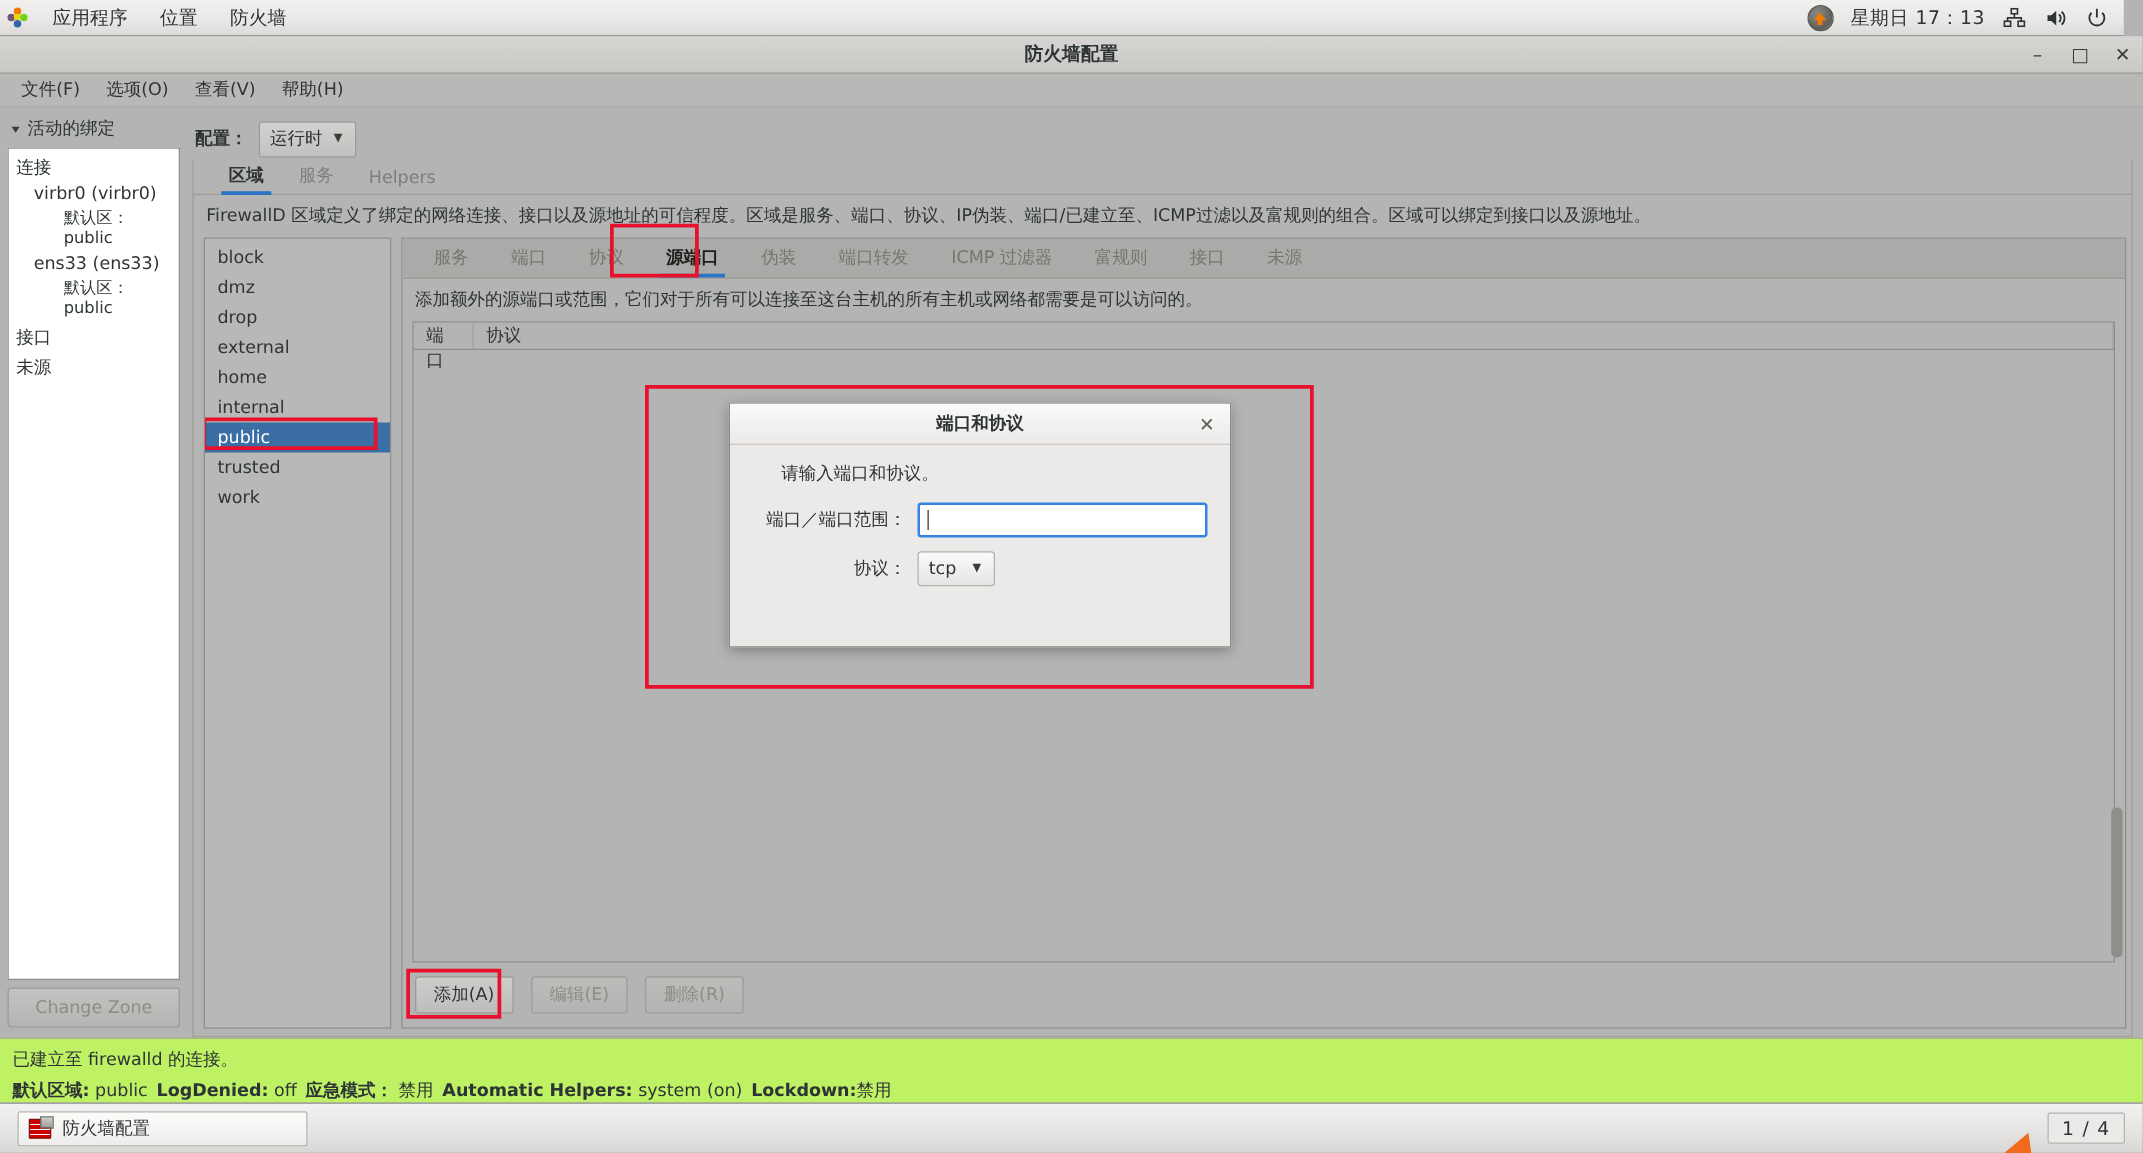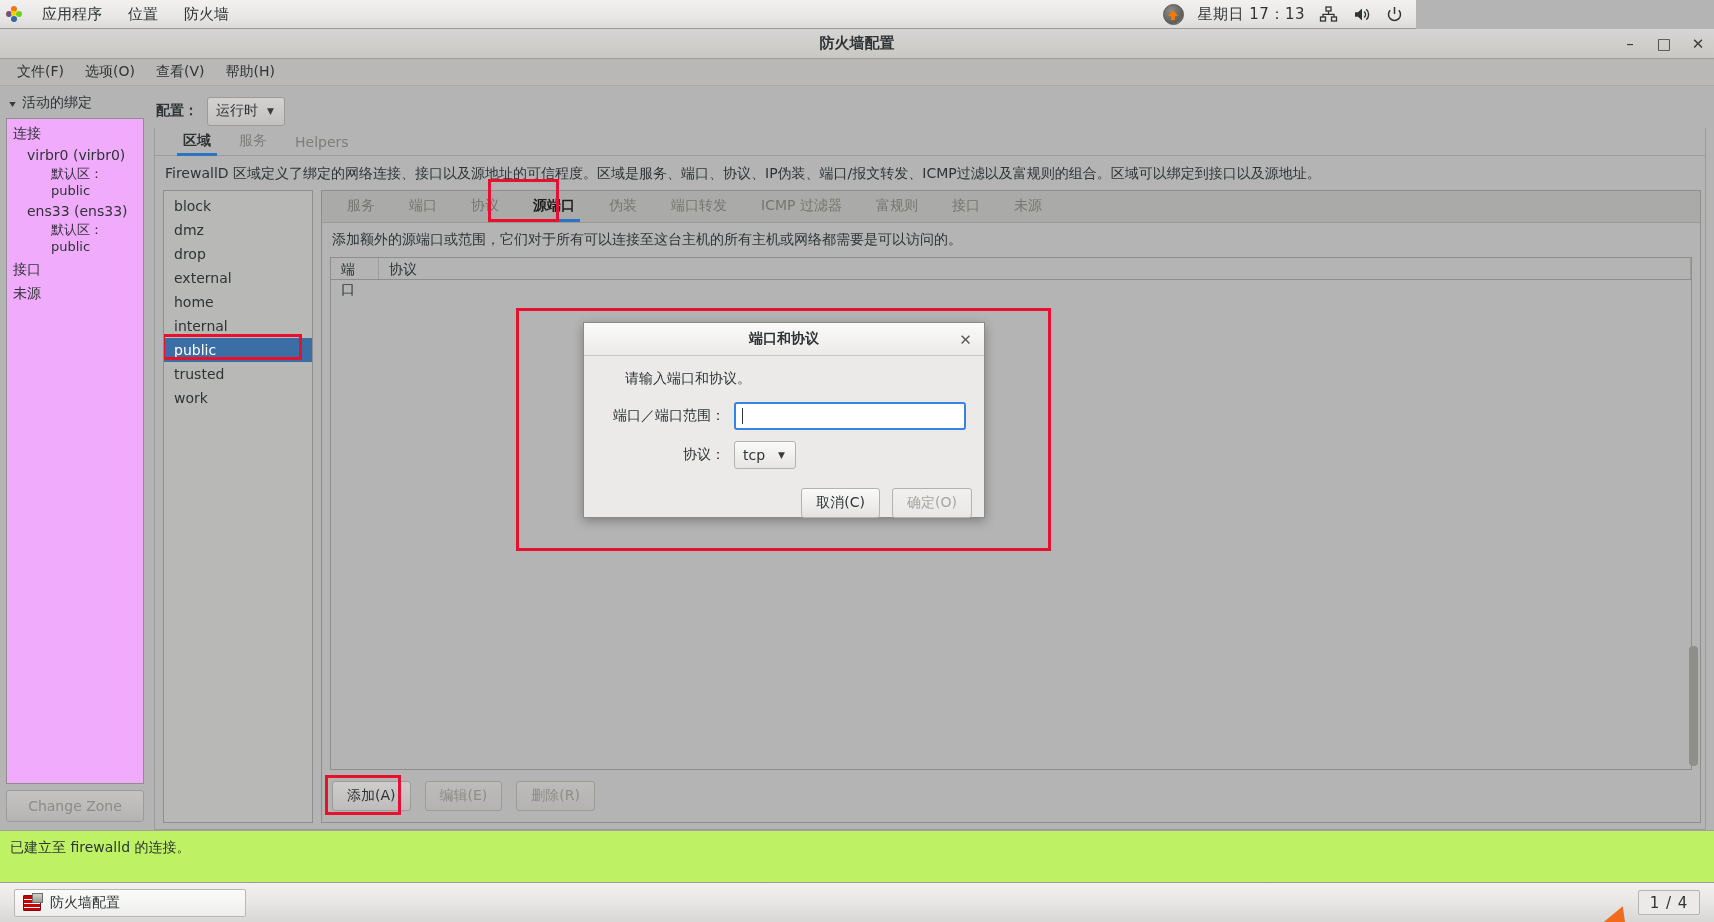--- a/index.html
+++ b/index.html
@@ -7,21 +7,21 @@
     width: 1714px; height: 922px;
     font-family: "DejaVu Sans", "Liberation Sans", sans-serif;
     font-size: 14px;
     background: #b4b4b4;
     overflow: hidden;
     -webkit-font-smoothing: antialiased;
   }
 
   
   #top-panel {
-    position: absolute; top: 0; left: 0; width: 1416px; height: 29px;
+    position: absolute; top: 0; left: 0; width: 1699px; height: 29px;
     background: linear-gradient(to bottom, #f2f1f0 0%, #e8e7e6 60%, #dcdbda 100%);
     border-bottom: 1px solid #9a9a97;
     display: flex; 
     font-size: 15px; color: #2e3436;
   }
   .panel-menu { padding: 0 13px; height: 29px; line-height: 29px; cursor: default; }
   .panel-left { display: flex; align-items: center; padding-left: 6px; }
   .apps-icon {
     width: 16px; height: 16px; margin-right: 7px; position: relative; flex: none;
   }
@@ -83,21 +83,21 @@
   
   #sidebar {
     width: 150px; flex: none; display: flex; flex-direction: column;
     padding: 8px 6px 8px 6px; gap: 6px;
     background: #b4b4b4;
   }
   .expander { display: flex; align-items: center; gap: 7px; font-size: 14px; color: #2e3436; padding-left: 4px;}
   .expander .chev { font-size: 10px; color: #3b3b38; transform: scaleX(1.3); }
   #bindings-list {
     flex: 1; min-height: 0;
-    background: #f0abfc;
+    background: #ffffff;
     border: 1px solid #8e8e8a;
     padding: 4px 2px 4px 6px;
     overflow: hidden;
     font-size: 14px; color: #2e3436;
   }
   .bind-group { margin-bottom: 2px; }
   .bind-group > .g-label { padding: 2px 0; }
   .bind-item { padding-left: 14px; }
   .bind-item .name { padding: 2px 0; }
   .bind-item .sub { padding: 0 0 3px 0; font-size: 13px; margin-left: 24px; }
@@ -449,21 +449,21 @@
         </span>
       </div>
 
       <div id="notebook">
         <div class="tabstrip">
           <span class="tab active">区域</span>
           <span class="tab">服务</span>
           <span class="tab">Helpers</span>
         </div>
 
-        <div id="zone-desc">FirewallD 区域定义了绑定的网络连接、接口以及源地址的可信程度。区域是服务、端口、协议、IP伪装、端口/报文转发、ICMP过滤以及富规则的组合。区域可以绑定到接口以及源地址。</div>
+        <div id="zone-desc">FirewallD 区域定义了绑定的网络连接、接口以及源地址的可信程度。区域是服务、端口、协议、IP伪装、端口/已建立至、ICMP过滤以及富规则的组合。区域可以绑定到接口以及源地址。</div>
 
         <div id="zone-split">
 
           <div id="zone-list">
             <div class="zone-row">block</div>
             <div class="zone-row">dmz</div>
             <div class="zone-row">drop</div>
             <div class="zone-row">external</div>
             <div class="zone-row">home</div>
             <div class="zone-row">internal</div>
@@ -507,20 +507,27 @@
             <div id="right-scroll"></div>
           </div>
 
         </div>
       </div>
     </div>
   </div>
 
   <div id="status-bar">
     <div id="status-line1">已建立至 firewalld 的连接。</div>
+    <div id="status-line2">
+      <span><b>默认区域:</b> <span>public</span></span>
+      <span><b>LogDenied:</b> <span>off</span></span>
+      <span><b>应急模式：</b> <span>禁用</span></span>
+      <span><b>Automatic Helpers:</b> <span>system (on)</span></span>
+      <span><b>Lockdown:</b><span>禁用</span></span>
+    </div>
   </div>
 </div>
 
 <div id="dialog-annot"></div>
 <div id="dialog">
   <div id="dlg-title">
     <span>端口和协议</span>
     <span id="dlg-close">✕</span>
   </div>
   <div id="dlg-body">
@@ -533,24 +540,20 @@
       </span>
     </div>
     <div class="field-row">
       <span class="f-label">协议：</span>
       <span class="dlg-combo">
         <span>tcp</span>
         <span class="arr">▼</span>
       </span>
     </div>
   </div>
-  <div id="dlg-actions">
-    <span class="dlg-btn">取消(C)</span>
-    <span class="dlg-btn disabled">确定(O)</span>
-  </div>
 </div>
 
 <div id="taskbar">
   <div id="task-item">
     <span class="fw-icon"></span>
     <span>防火墙配置</span>
   </div>
   <div id="orange-mark"></div>
   <div id="workspace">1 / 4</div>
 </div>

